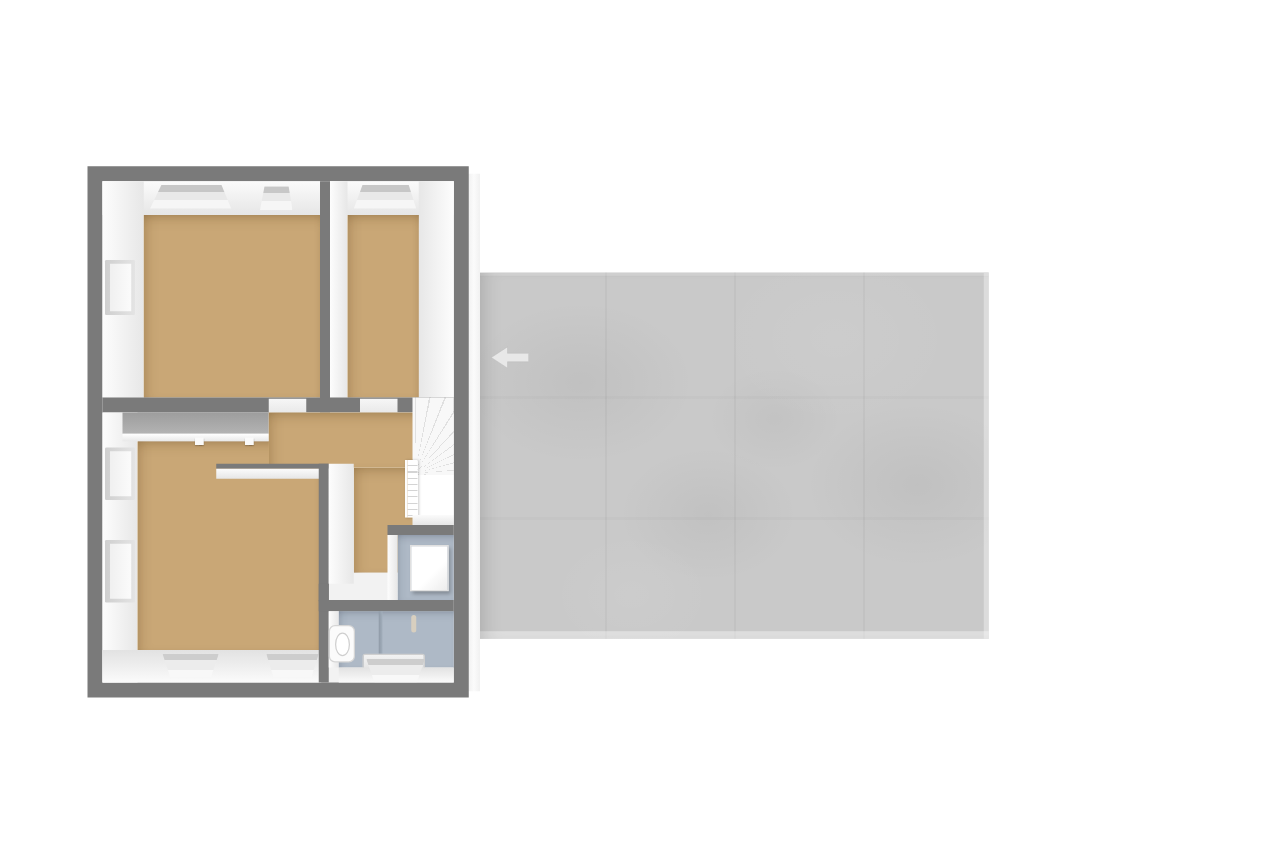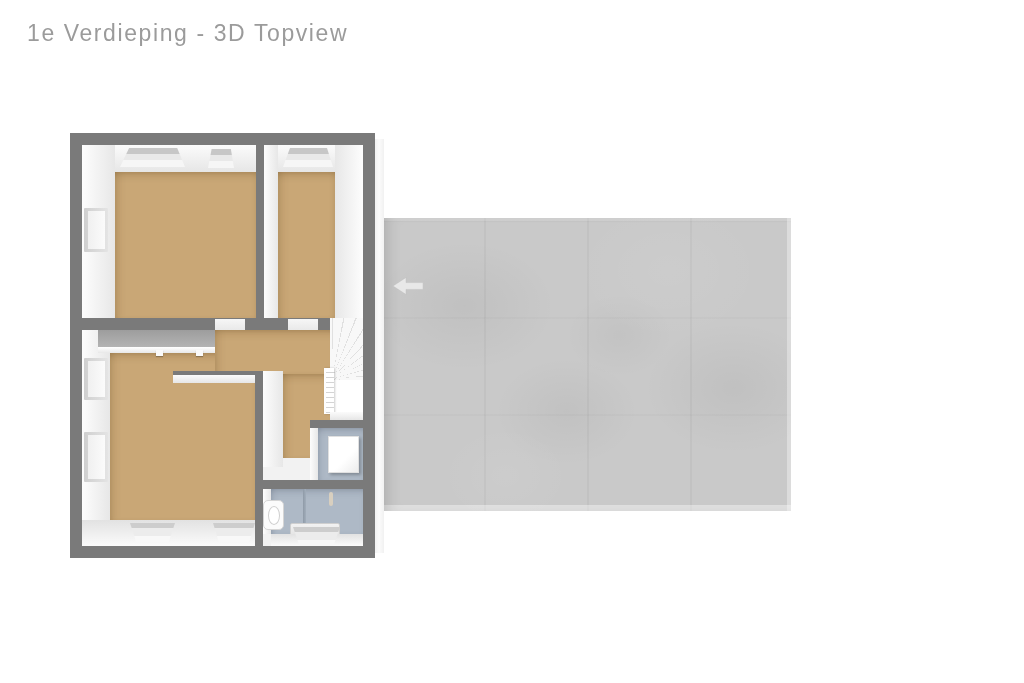--- a/index.html
+++ b/index.html
@@ -80,21 +80,20 @@
             border-radius:50%;background:#fff;border:1px solid #cfcfcf;}
   .divider{background:linear-gradient(to right,#8f9aa7,#a2aebb);}
   .shower{background:linear-gradient(to bottom,#f2f2f2,#e2e2e2);border:1px solid #cfcfcf;border-radius:2px;}
   .tap{background:#d8cfbf;border-radius:2px;}
 </style>
 </head>
 <body>
 
 <div class="stage">
 
-  <div class="t title">1e Verdieping - 3D Topview</div>
 
   <div class="t roof">
     <svg class="t arrow" viewBox="0 0 30 20" xmlns="http://www.w3.org/2000/svg">
       <polygon points="0,10 13,1.5 13,6.6 30,6.6 30,13.4 13,13.4 13,18.5" fill="#e8e8e8" stroke="#bcbcbc" stroke-width="0.4"></polygon>
     </svg>
   </div>
 
   <div class="t side-strip"></div>
 
   <div class="t plan">

